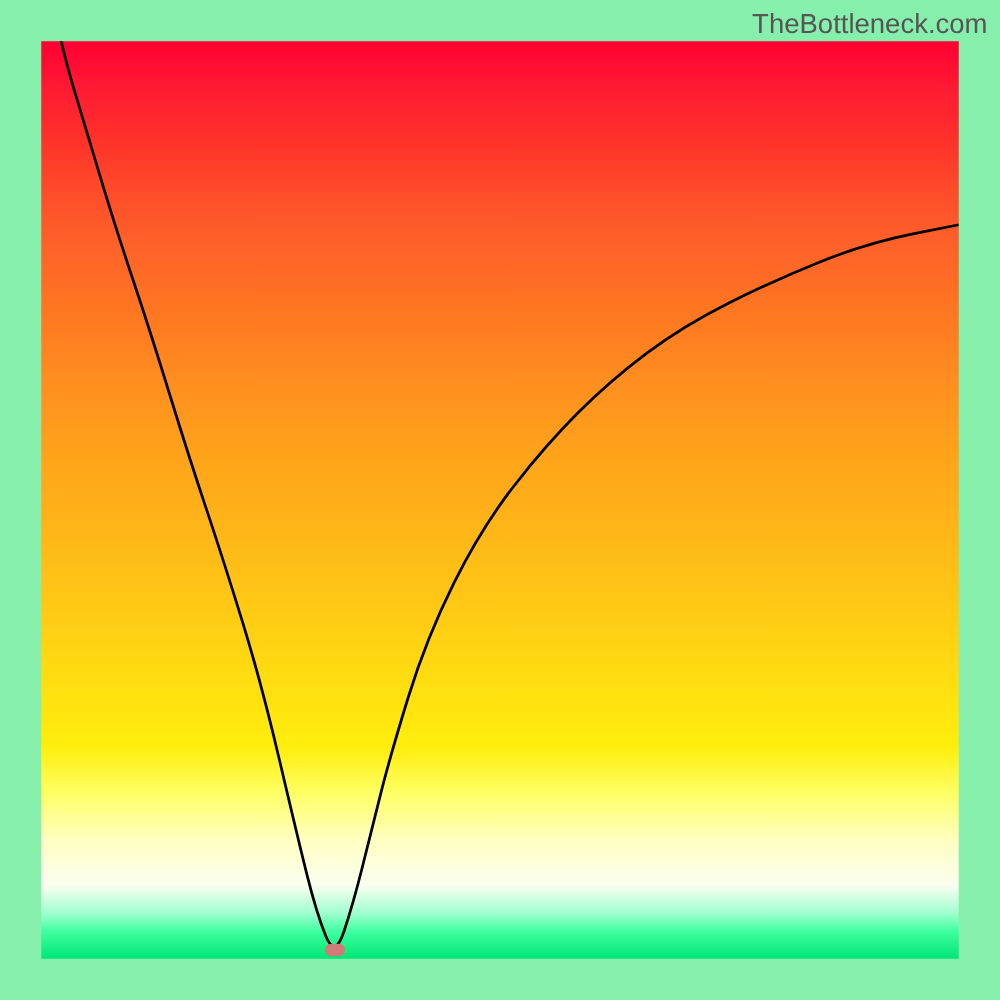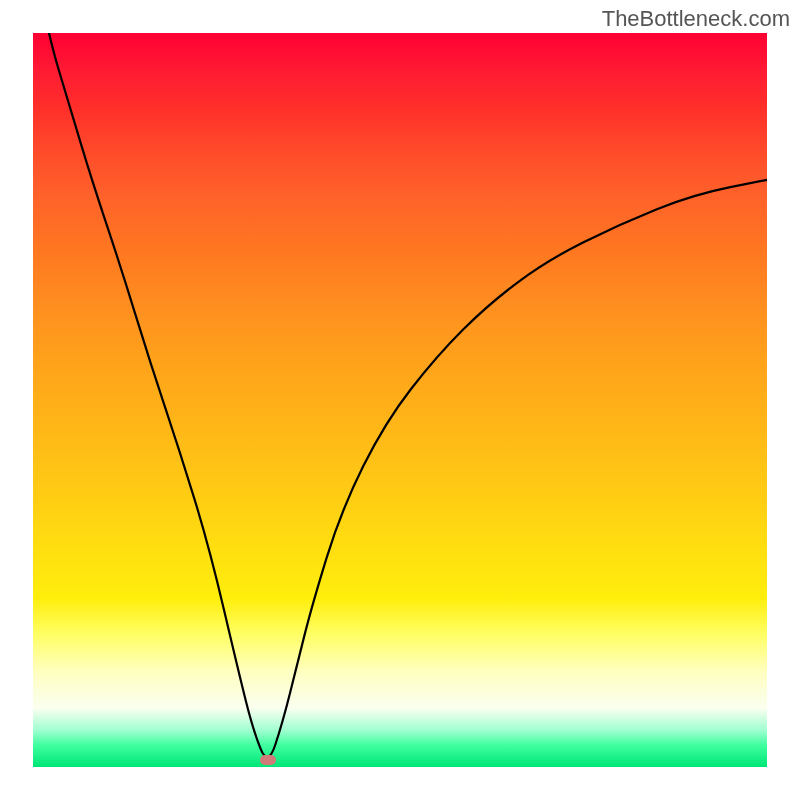--- a/index.html
+++ b/index.html
@@ -11,21 +11,21 @@
     font-family: Arial, sans-serif;
     position: relative;
     overflow: hidden;
   }
   .chart-frame {
     position: absolute;
     top: 0;
     left: 0;
     width: 800px;
     height: 800px;
-    background: #ffffff;
+    background: #86efac;
   }
   .plot-area {
     position: absolute;
     top: 33px;
     left: 33px;
     width: 734px;
     height: 734px;
     background: linear-gradient(
       to bottom,
       #ff0033 0%,

